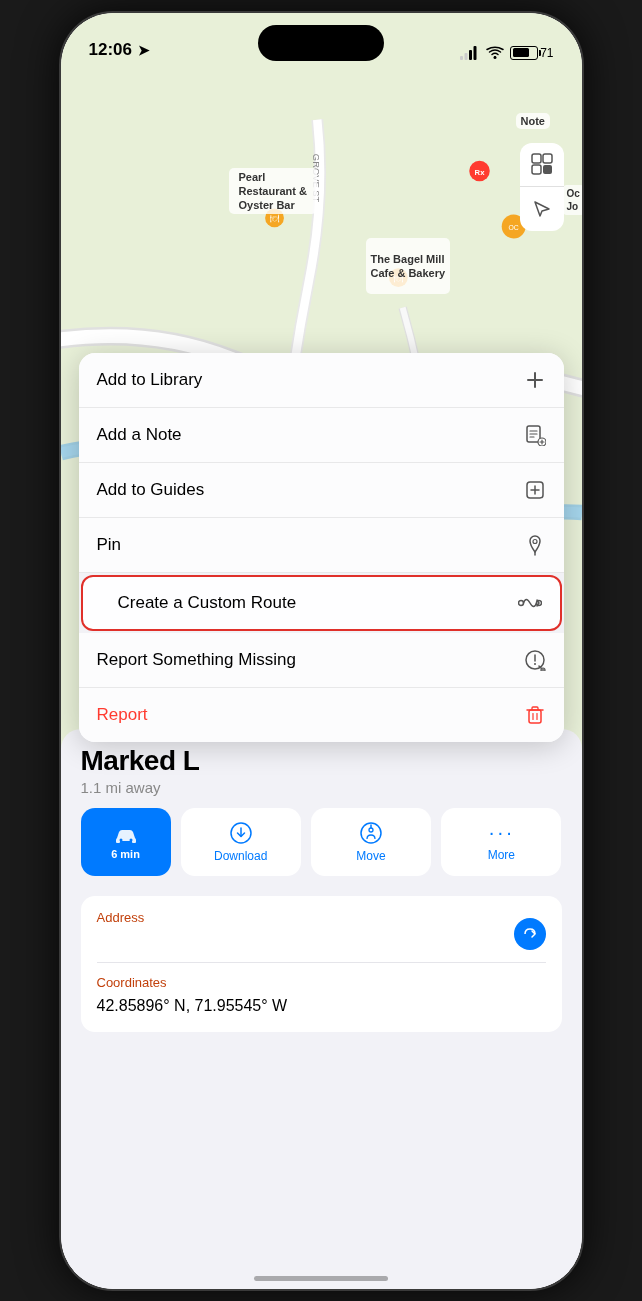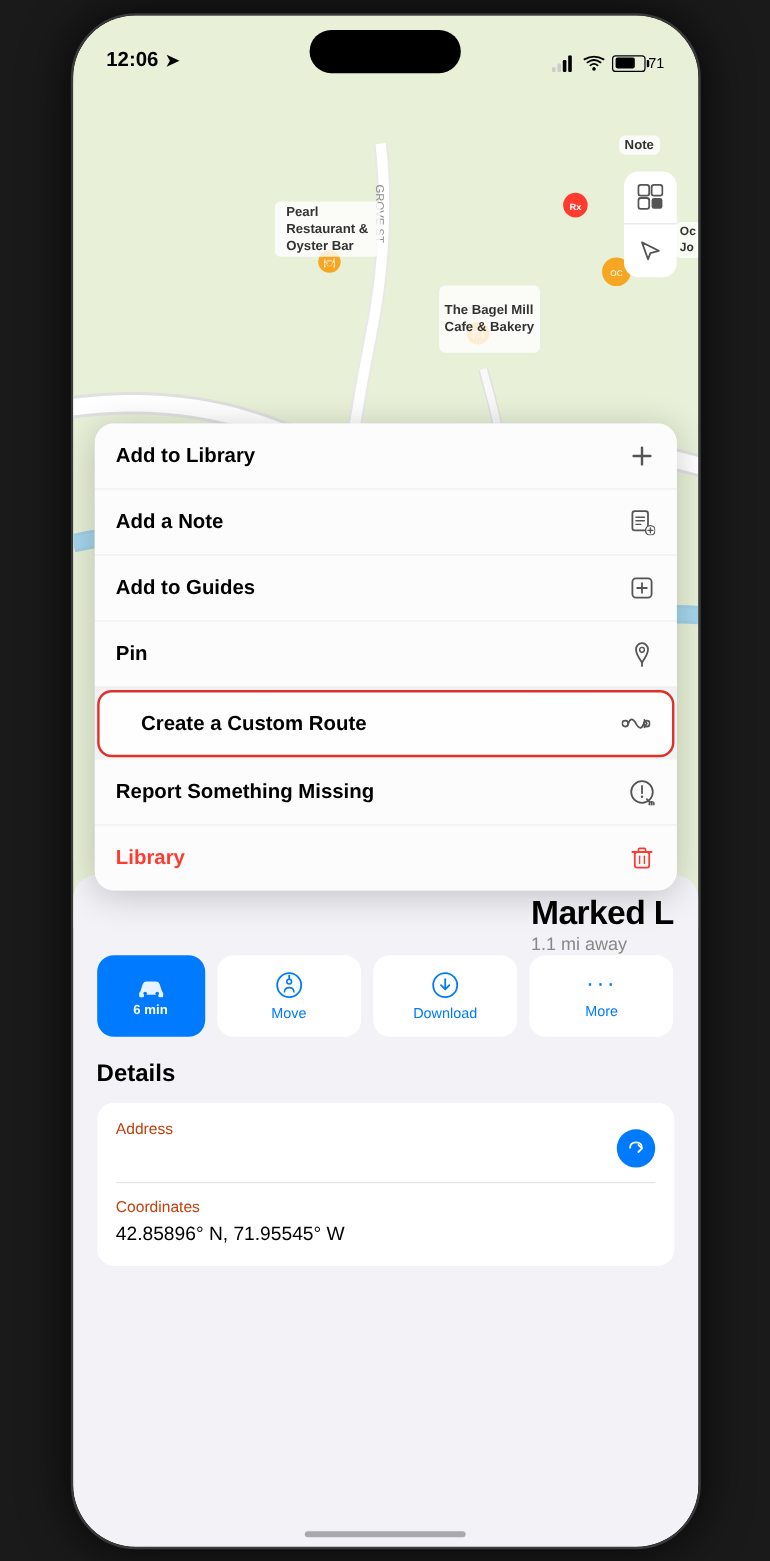--- a/index.html
+++ b/index.html
@@ -192,22 +192,22 @@
       background: #f2f2f7;
       border-radius: 20px 20px 0 0;
       padding: 16px 20px 30px;
       z-index: 20;
       min-height: 560px;
     }
 
     .place-card-header {
       display: flex;
       align-items: flex-start;
-      justify-content: flex-end;
-      margin-bottom: 0;
+      justify-content: flex-start;
+      margin-bottom: 12px;
     }
 
     .place-name {
       font-size: 28px;
       font-weight: 700;
       color: #000;
       letter-spacing: -0.5px;
     }
 
     .place-distance {
@@ -338,21 +338,21 @@
       border-bottom: 1px solid rgba(0,0,0,0.08);
     }
 
     .menu-item:last-child {
       border-bottom: none;
     }
 
     .menu-item-text {
       font-size: 17px;
       color: #000;
-      font-weight: 700;
+      font-weight: 400;
     }
 
     .menu-item-text.red {
       color: #FF3B30;
     }
 
     
     .menu-item.highlighted {
       background: rgba(255,255,255,0.95);
       border: 2.5px solid #e0302a;
@@ -543,21 +543,21 @@
           <line x1="11" y1="6" x2="11" y2="12" stroke="#555" stroke-width="1.5" stroke-linecap="round"></line>
           <circle cx="11" cy="15" r="1" fill="#555"></circle>
           <line x1="15" y1="17" x2="19" y2="21" stroke="#555" stroke-width="1.5" stroke-linecap="round"></line>
           <circle cx="19" cy="21" r="2" fill="white" stroke="#555" stroke-width="1.2"></circle>
           <line x1="19" y1="19.5" x2="19" y2="22.5" stroke="#555" stroke-width="1" stroke-linecap="round"></line>
           <line x1="17.5" y1="21" x2="20.5" y2="21" stroke="#555" stroke-width="1" stroke-linecap="round"></line>
         </svg>
       </div>
 
       <div class="menu-item" style="background:rgba(255,255,255,0.8);border-bottom:none;">
-        <span class="menu-item-text red">Library</span>
+        <span class="menu-item-text red">Report</span>
         <svg width="22" height="22" viewBox="0 0 22 22">
           <rect x="5" y="6" width="12" height="13" rx="2" fill="none" stroke="#FF3B30" stroke-width="1.5"></rect>
           <line x1="3" y1="6" x2="19" y2="6" stroke="#FF3B30" stroke-width="1.5" stroke-linecap="round"></line>
           <path d="M8 6 V4 Q8 3 9 3 H13 Q14 3 14 4 V6" fill="none" stroke="#FF3B30" stroke-width="1.3"></path>
           <line x1="9" y1="9.5" x2="9" y2="15.5" stroke="#FF3B30" stroke-width="1.2" stroke-linecap="round"></line>
           <line x1="13" y1="9.5" x2="13" y2="15.5" stroke="#FF3B30" stroke-width="1.2" stroke-linecap="round"></line>
         </svg>
       </div>
     </div>
 
@@ -574,41 +574,40 @@
           <svg width="24" height="20" viewBox="0 0 24 20">
             <path d="M3 14 L5 8 Q6 6 8 6 H16 Q18 6 19 8 L21 14 Q22 15 22 16 V18 Q22 19 21 19 H19 Q18 19 18 18 V17 H6 V18 Q6 19 5 19 H3 Q2 19 2 18 V16 Q2 15 3 14Z" fill="rgba(255,255,255,0.9)"></path>
             <circle cx="7" cy="16" r="1.5" fill="#007AFF"></circle>
             <circle cx="17" cy="16" r="1.5" fill="#007AFF"></circle>
           </svg>
           <span class="action-label-white">6 min</span>
         </div>
         <div class="action-btn-secondary">
           <svg width="24" height="24" viewBox="0 0 24 24">
             <circle cx="12" cy="12" r="10" fill="none" stroke="#007AFF" stroke-width="1.5"></circle>
+            <line x1="12" y1="7" x2="12" y2="15" stroke="#007AFF" stroke-width="1.5" stroke-linecap="round"></line>
+            <polyline points="8.5,12 12,15.5 15.5,12" fill="none" stroke="#007AFF" stroke-width="1.5" stroke-linecap="round" stroke-linejoin="round"></polyline>
+          </svg>
+          <span class="action-label">Download</span>
+        </div>
+        <div class="action-btn-secondary">
+          <svg width="24" height="24" viewBox="0 0 24 24">
+            <circle cx="12" cy="12" r="10" fill="none" stroke="#007AFF" stroke-width="1.5"></circle>
             <circle cx="12" cy="9" r="2" fill="none" stroke="#007AFF" stroke-width="1.3"></circle>
             <path d="M8 18 Q8 14 12 14 Q16 14 16 18" fill="none" stroke="#007AFF" stroke-width="1.3"></path>
             <path d="M12 4 L12 7" stroke="#007AFF" stroke-width="1.5" stroke-linecap="round"></path>
           </svg>
           <span class="action-label">Move</span>
         </div>
         <div class="action-btn-secondary">
-          <svg width="24" height="24" viewBox="0 0 24 24">
-            <circle cx="12" cy="12" r="10" fill="none" stroke="#007AFF" stroke-width="1.5"></circle>
-            <line x1="12" y1="7" x2="12" y2="15" stroke="#007AFF" stroke-width="1.5" stroke-linecap="round"></line>
-            <polyline points="8.5,12 12,15.5 15.5,12" fill="none" stroke="#007AFF" stroke-width="1.5" stroke-linecap="round" stroke-linejoin="round"></polyline>
-          </svg>
-          <span class="action-label">Download</span>
-        </div>
-        <div class="action-btn-secondary">
           <span style="font-size:20px;color:#007AFF;letter-spacing:2px;">···</span>
           <span class="action-label">More</span>
         </div>
       </div>
 
-      <div class="details-title">Details</div>
 
       <div class="details-card">
         <div class="detail-row">
           <div>
             <div class="detail-label">Address</div>
           </div>
           <div class="detail-nav-btn">
             <svg width="16" height="16" viewBox="0 0 16 16">
               <path d="M3 8 Q3 3 8 3 Q13 3 13 8 L13 8" fill="none" stroke="white" stroke-width="1.5"></path>
               <polyline points="10,5 13,8 10,11" fill="none" stroke="white" stroke-width="1.5" stroke-linecap="round" stroke-linejoin="round"></polyline>

